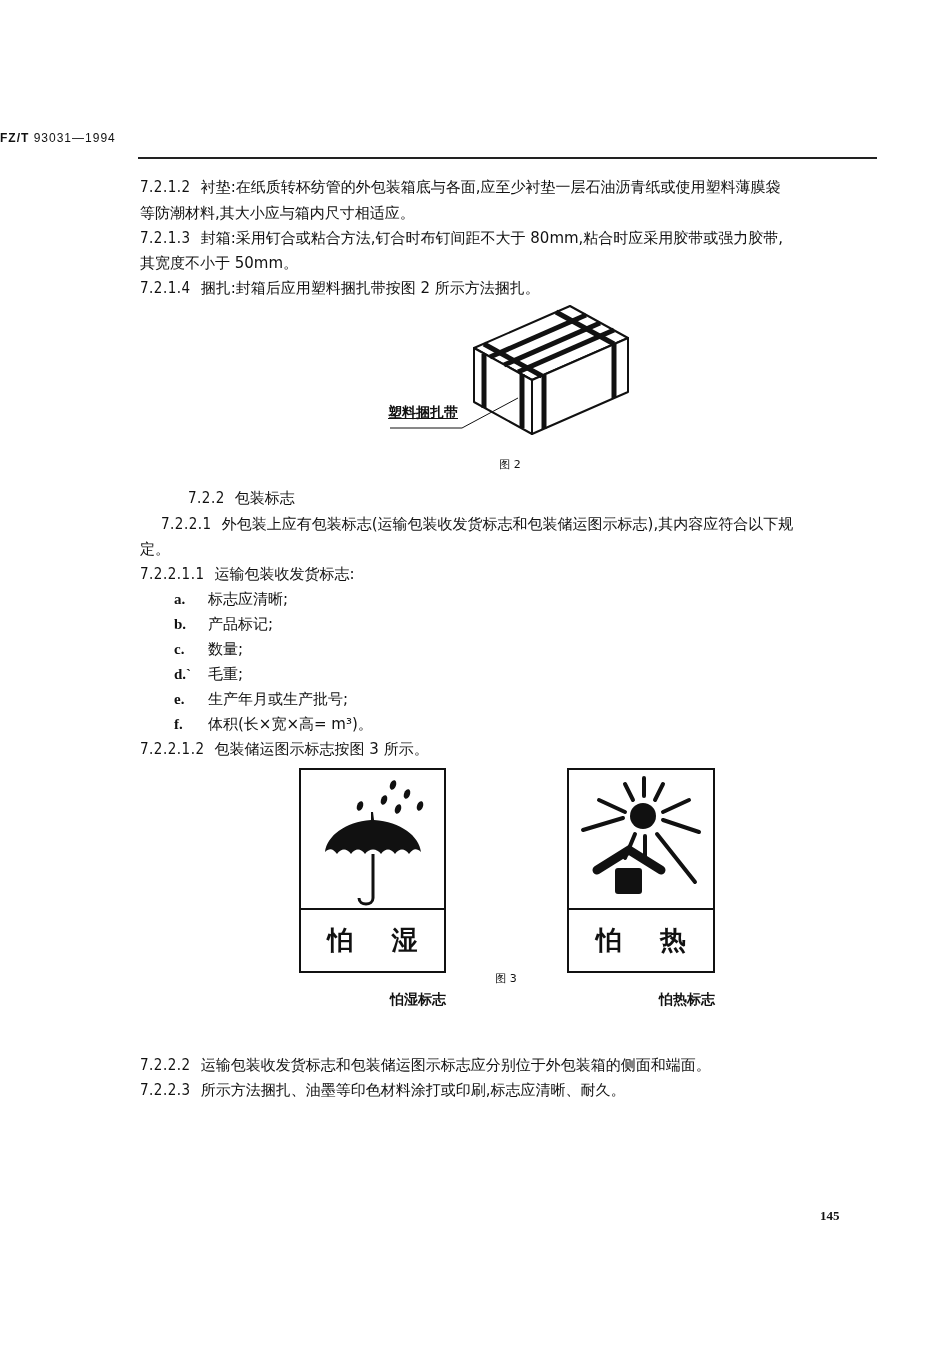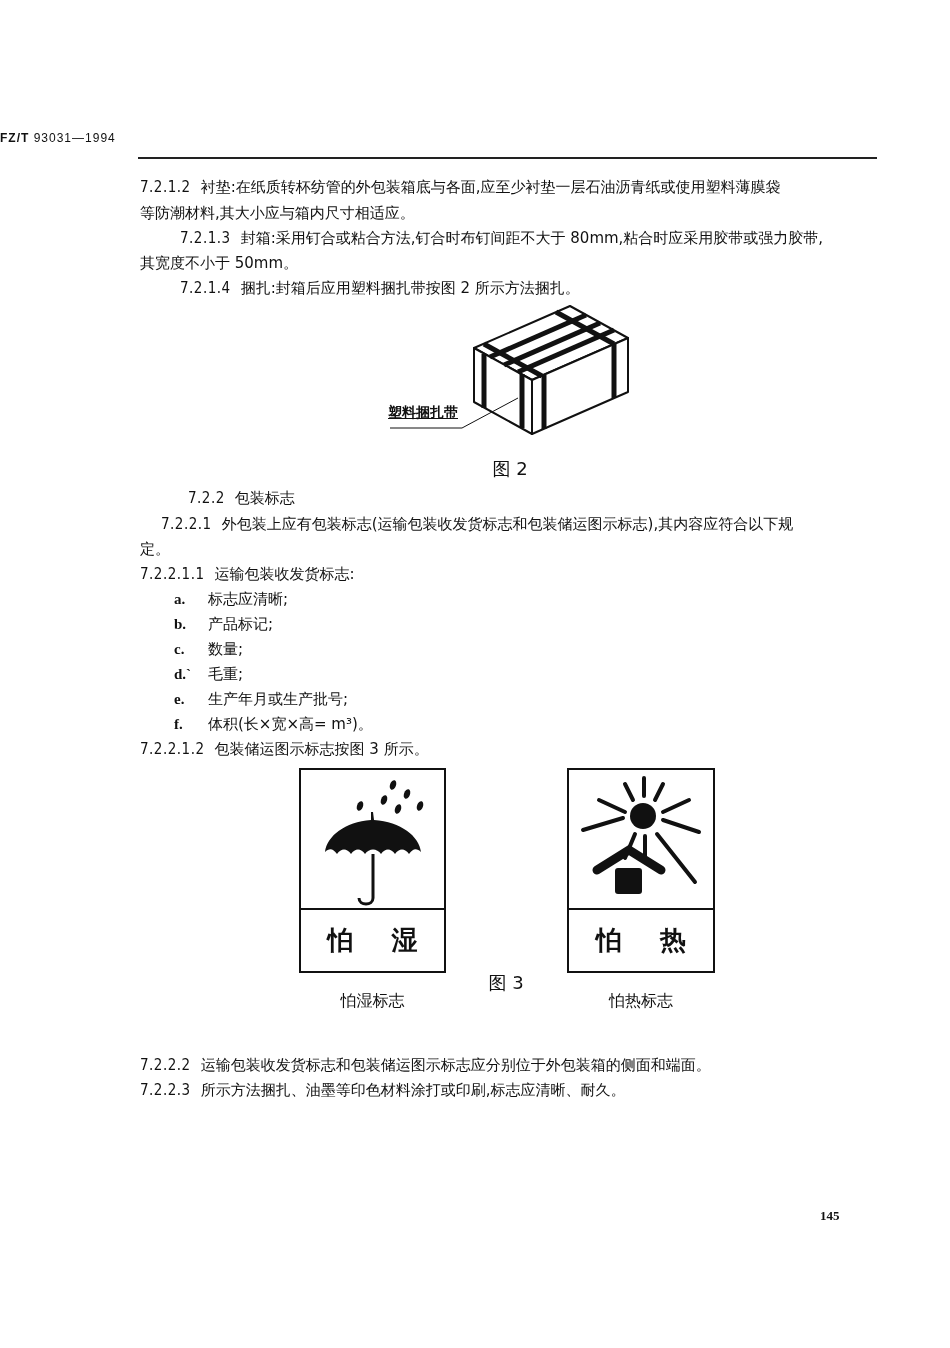--- a/index.html
+++ b/index.html
@@ -4,47 +4,47 @@
   <style>
     html, body { margin:0; padding:0; background:#ffffff; }
     body { width:950px; height:1348px; position:relative; overflow:hidden; color:#111; font-family:"DejaVu Sans", sans-serif; }
     .abs { position:absolute; }
     .header { left:0; width:950px; top:131px; font-size:12px; letter-spacing:1px; font-family:"Liberation Sans", sans-serif; }
     .header b { font-weight:bold; }
     .rule { left:138px; top:157px; width:739px; height:2px; background:#222; }
     .line { left:140px; font-size:15px; line-height:18px; white-space:nowrap; }
     .num { font-family:"DejaVu Sans Condensed", "DejaVu Sans", sans-serif; letter-spacing:0.5px; margin-right:10px; }
     .item-letter { display:inline-block; width:34px; font-weight:bold; font-family:"Liberation Serif", serif; }
-    .caption { font-size:18px; text-align:center; }
+    .caption { font-size:11px; text-align:center; }
     .sign { border:2px solid #111; background:#fff; }
     .sign .top { position:absolute; left:0; top:0; right:0; height:138px; border-bottom:2px solid #111; }
     .sign .label { position:absolute; left:0; right:0; top:140px; bottom:0; display:flex; align-items:center; justify-content:center; gap:38px; font-size:26px; font-weight:bold; }
-    .sign-caption { font-size:16px; font-weight:normal; text-align:center; }
+    .sign-caption { font-size:14px; font-weight:bold; text-align:right; }
     .pagenum { font-family:"Liberation Serif", serif; font-size:13px; font-weight:bold; }
   </style>
 </head>
 <body>
 
 <div class="abs header">
   <b>FZ/T</b>
   <span>93031—1994</span>
 </div>
 <div class="abs rule"></div>
 
 <div class="abs line" style="top:178px;">
   <span class="num">7.2.1.2</span><span>衬垫:在纸质转杯纺管的外包装箱底与各面,应至少衬垫一层石油沥青纸或使用塑料薄膜袋</span>
 </div>
 <div class="abs line" style="top:204px;">等防潮材料,其大小应与箱内尺寸相适应。</div>
 
-<div class="abs line" style="top:229px;margin-left:40px;">
+<div class="abs line" style="top:229px;">
   <span class="num">7.2.1.3</span><span>封箱:采用钉合或粘合方法,钉合时布钉间距不大于 80mm,粘合时应采用胶带或强力胶带,</span>
 </div>
 <div class="abs line" style="top:254px;">其宽度不小于 50mm。</div>
 
-<div class="abs line" style="top:279px;margin-left:40px;">
+<div class="abs line" style="top:279px;">
   <span class="num">7.2.1.4</span><span>捆扎:封箱后应用塑料捆扎带按图 2 所示方法捆扎。</span>
 </div>
 
 <div class="abs" style="left:380px; top:300px; width:260px; height:140px;">
   <svg width="260" height="140" viewBox="0 0 260 140">
     <g fill="#fff" stroke="#111" stroke-width="2" stroke-linejoin="round">
 
       <polygon points="94,48 190,6 248,38 152,80"></polygon>
 
       <polygon points="94,48 152,80 152,134 94,102"></polygon>

